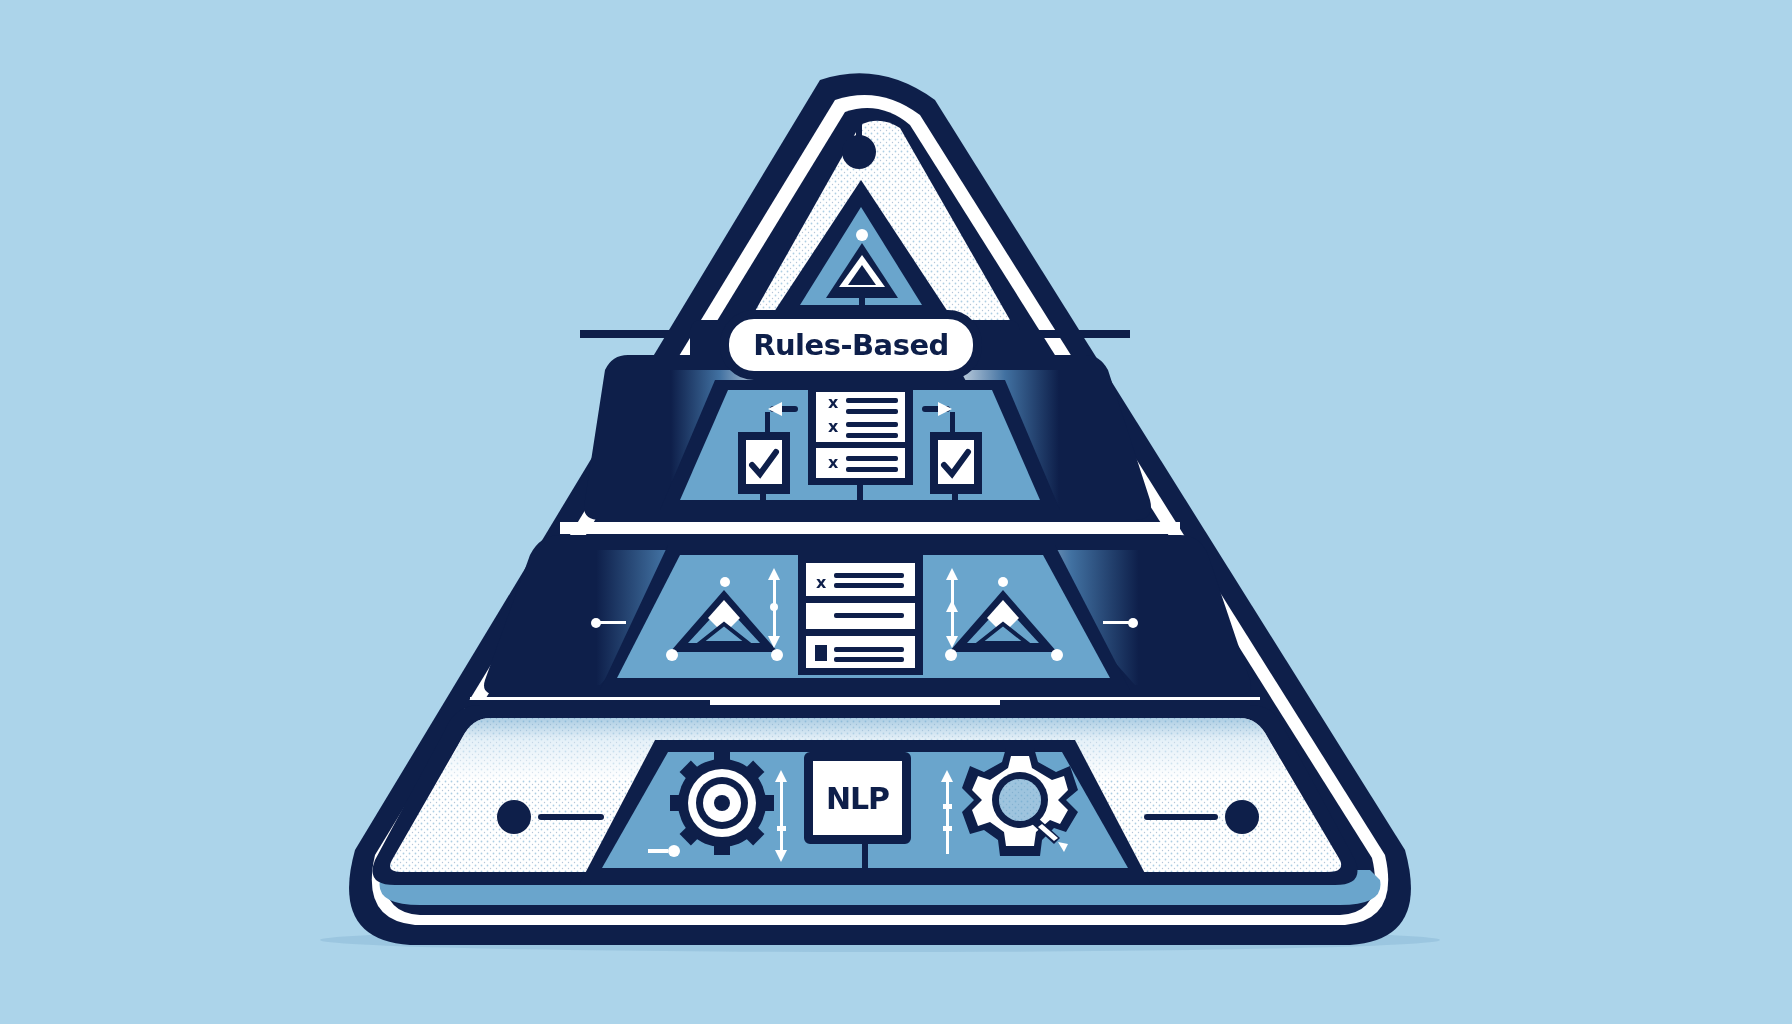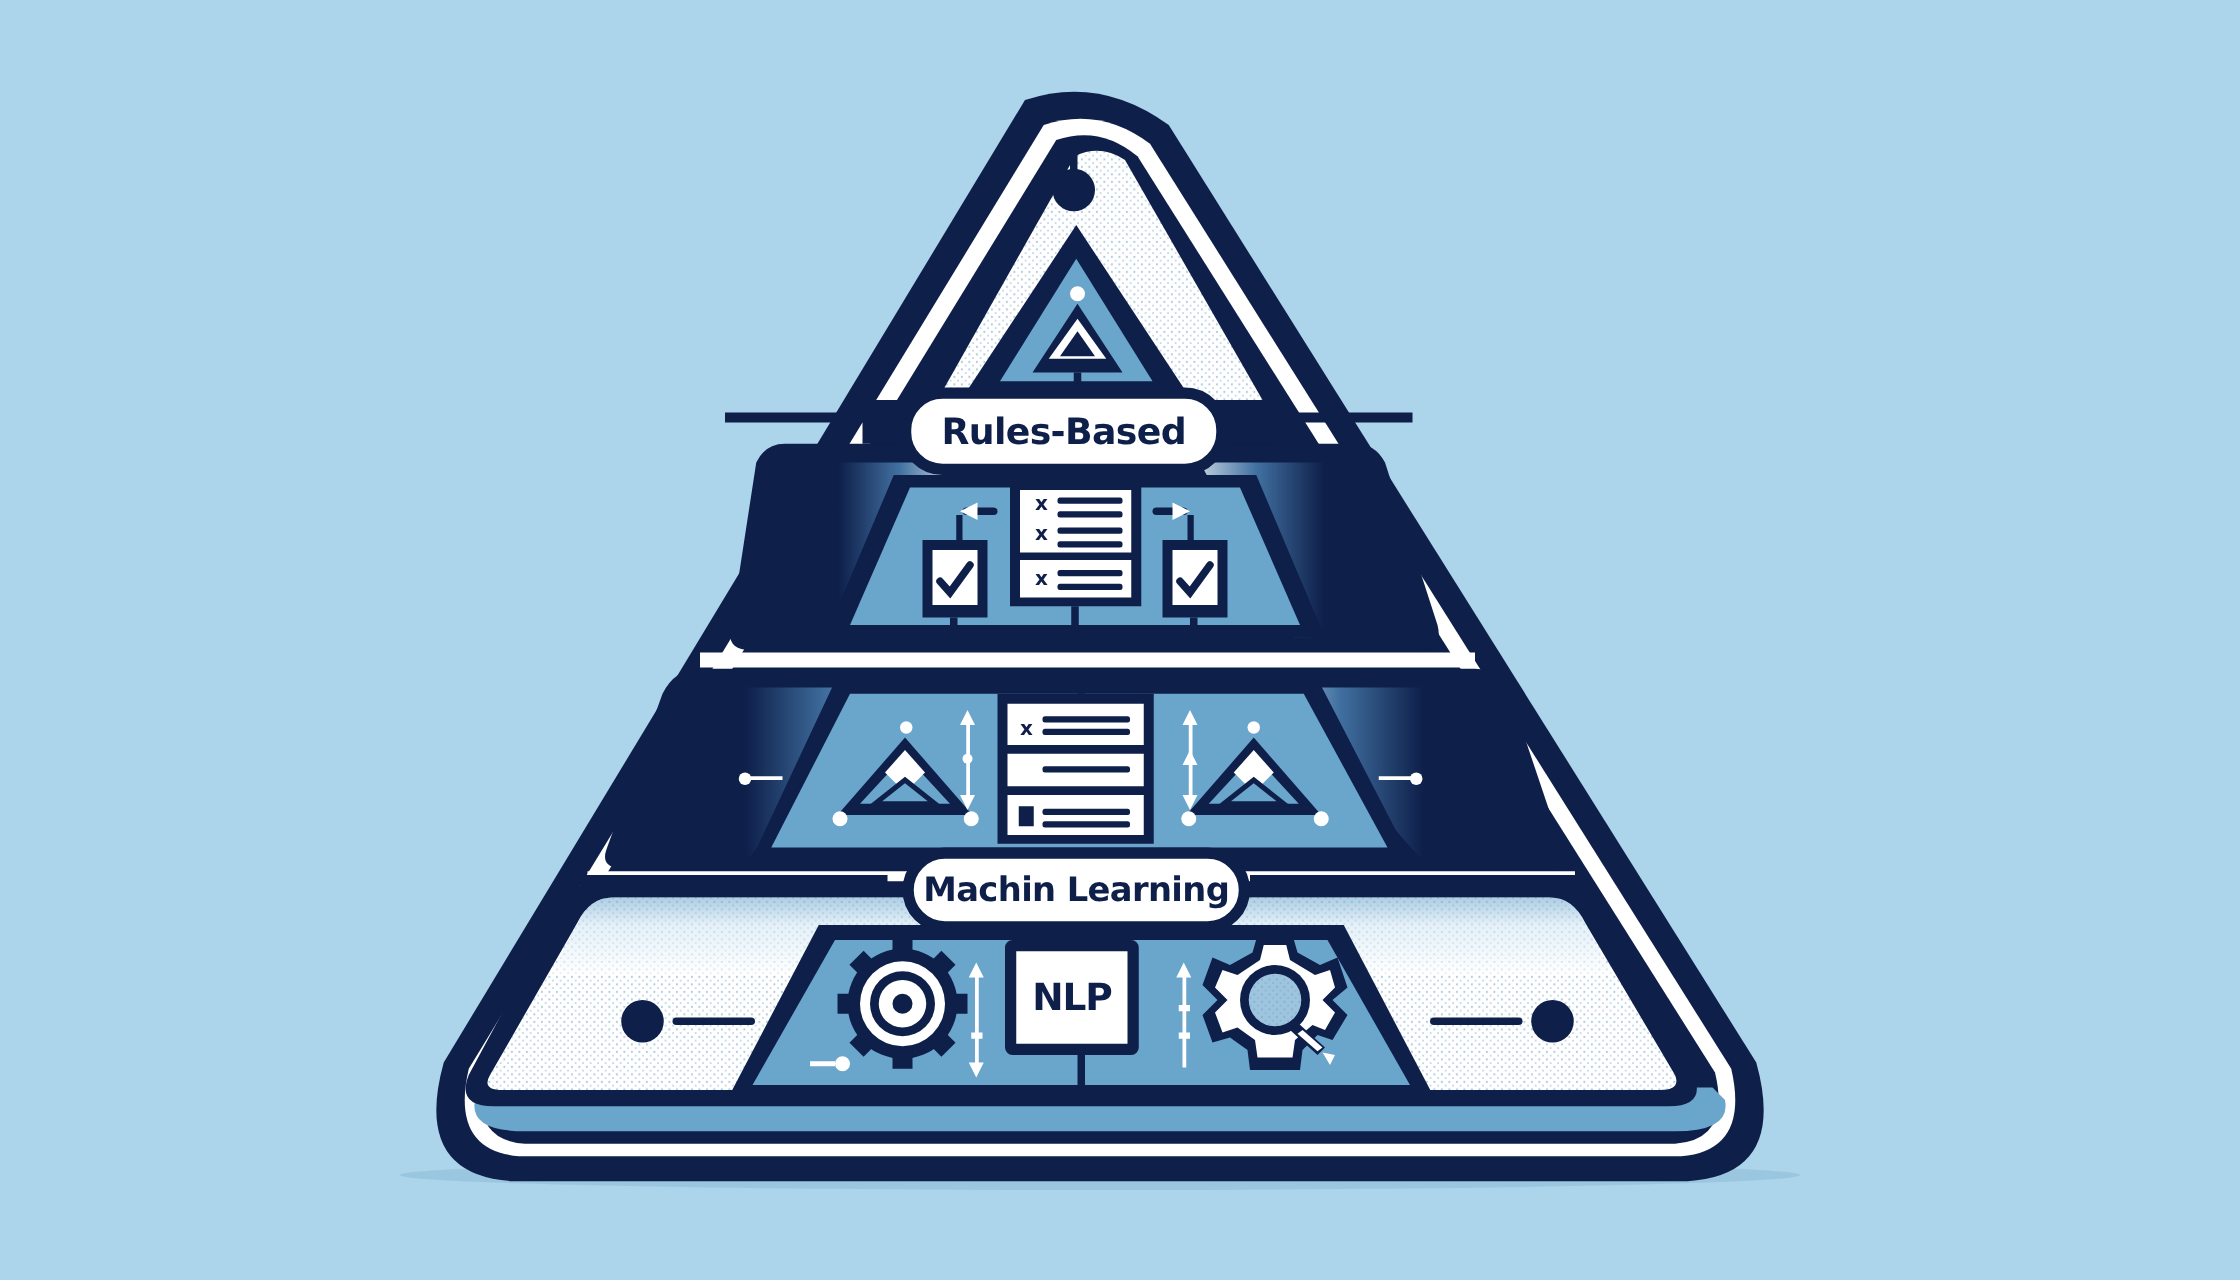--- a/index.html
+++ b/index.html
@@ -312,21 +312,18 @@
         <path d="M 22 24 L 38 38 L 34 41 L 18 27 Z" fill="#ffffff"></path>
         <path d="M 38 42 L 48 44 L 44 52 Z" fill="#ffffff"></path>
       </g>
     </g>
   </svg>
 
   <div class="label-pill label-rules">
     <span>Rules-Based</span>
   </div>
 
-  <div class="label-pill label-ml">
-    <span>Machin Learning</span>
-  </div>
 
   <div class="nlp-box">
     <span>NLP</span>
   </div>
 
 </div>
 
 </body></html>

